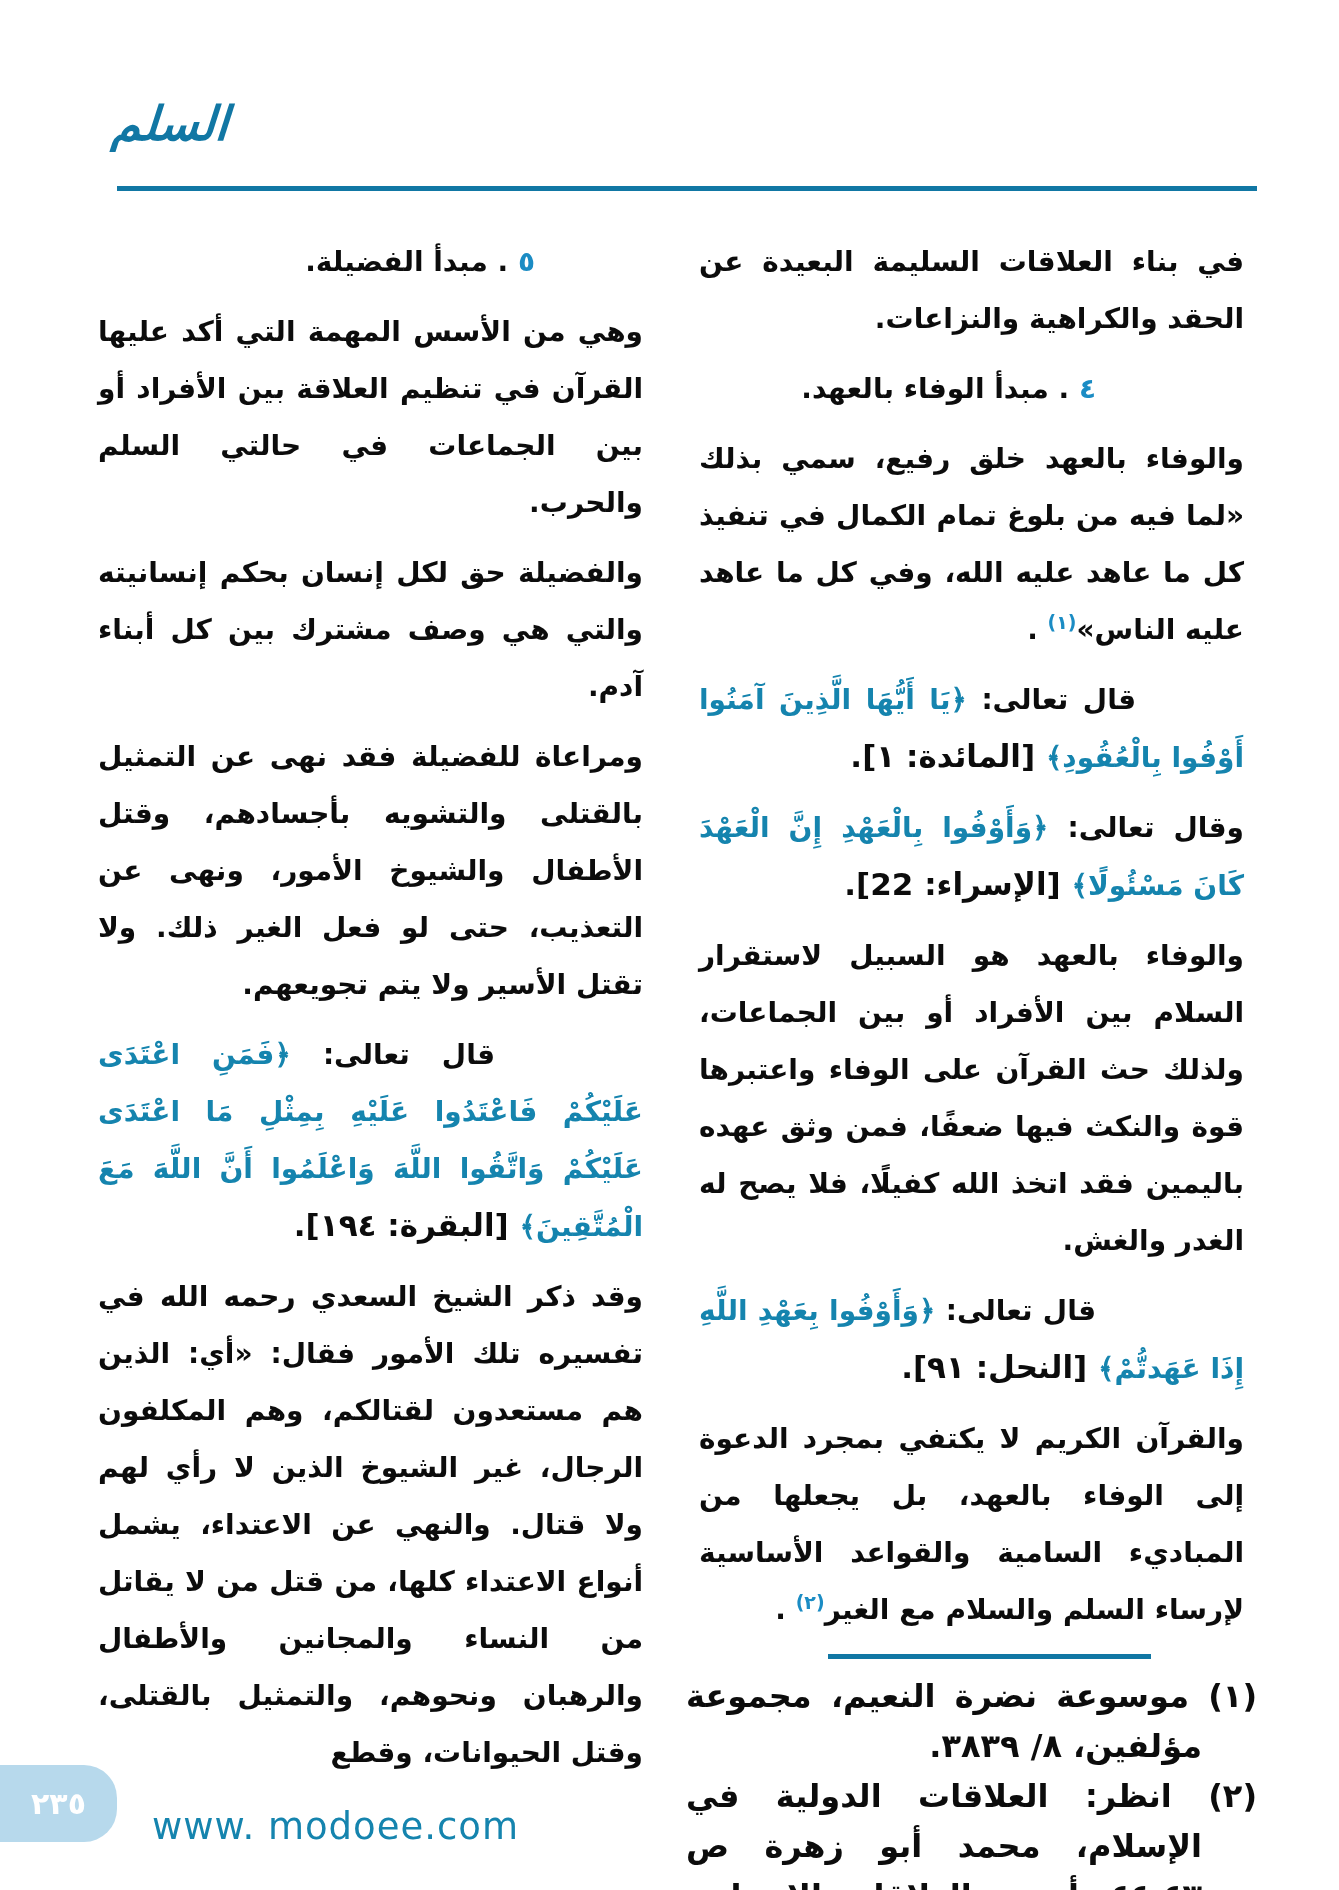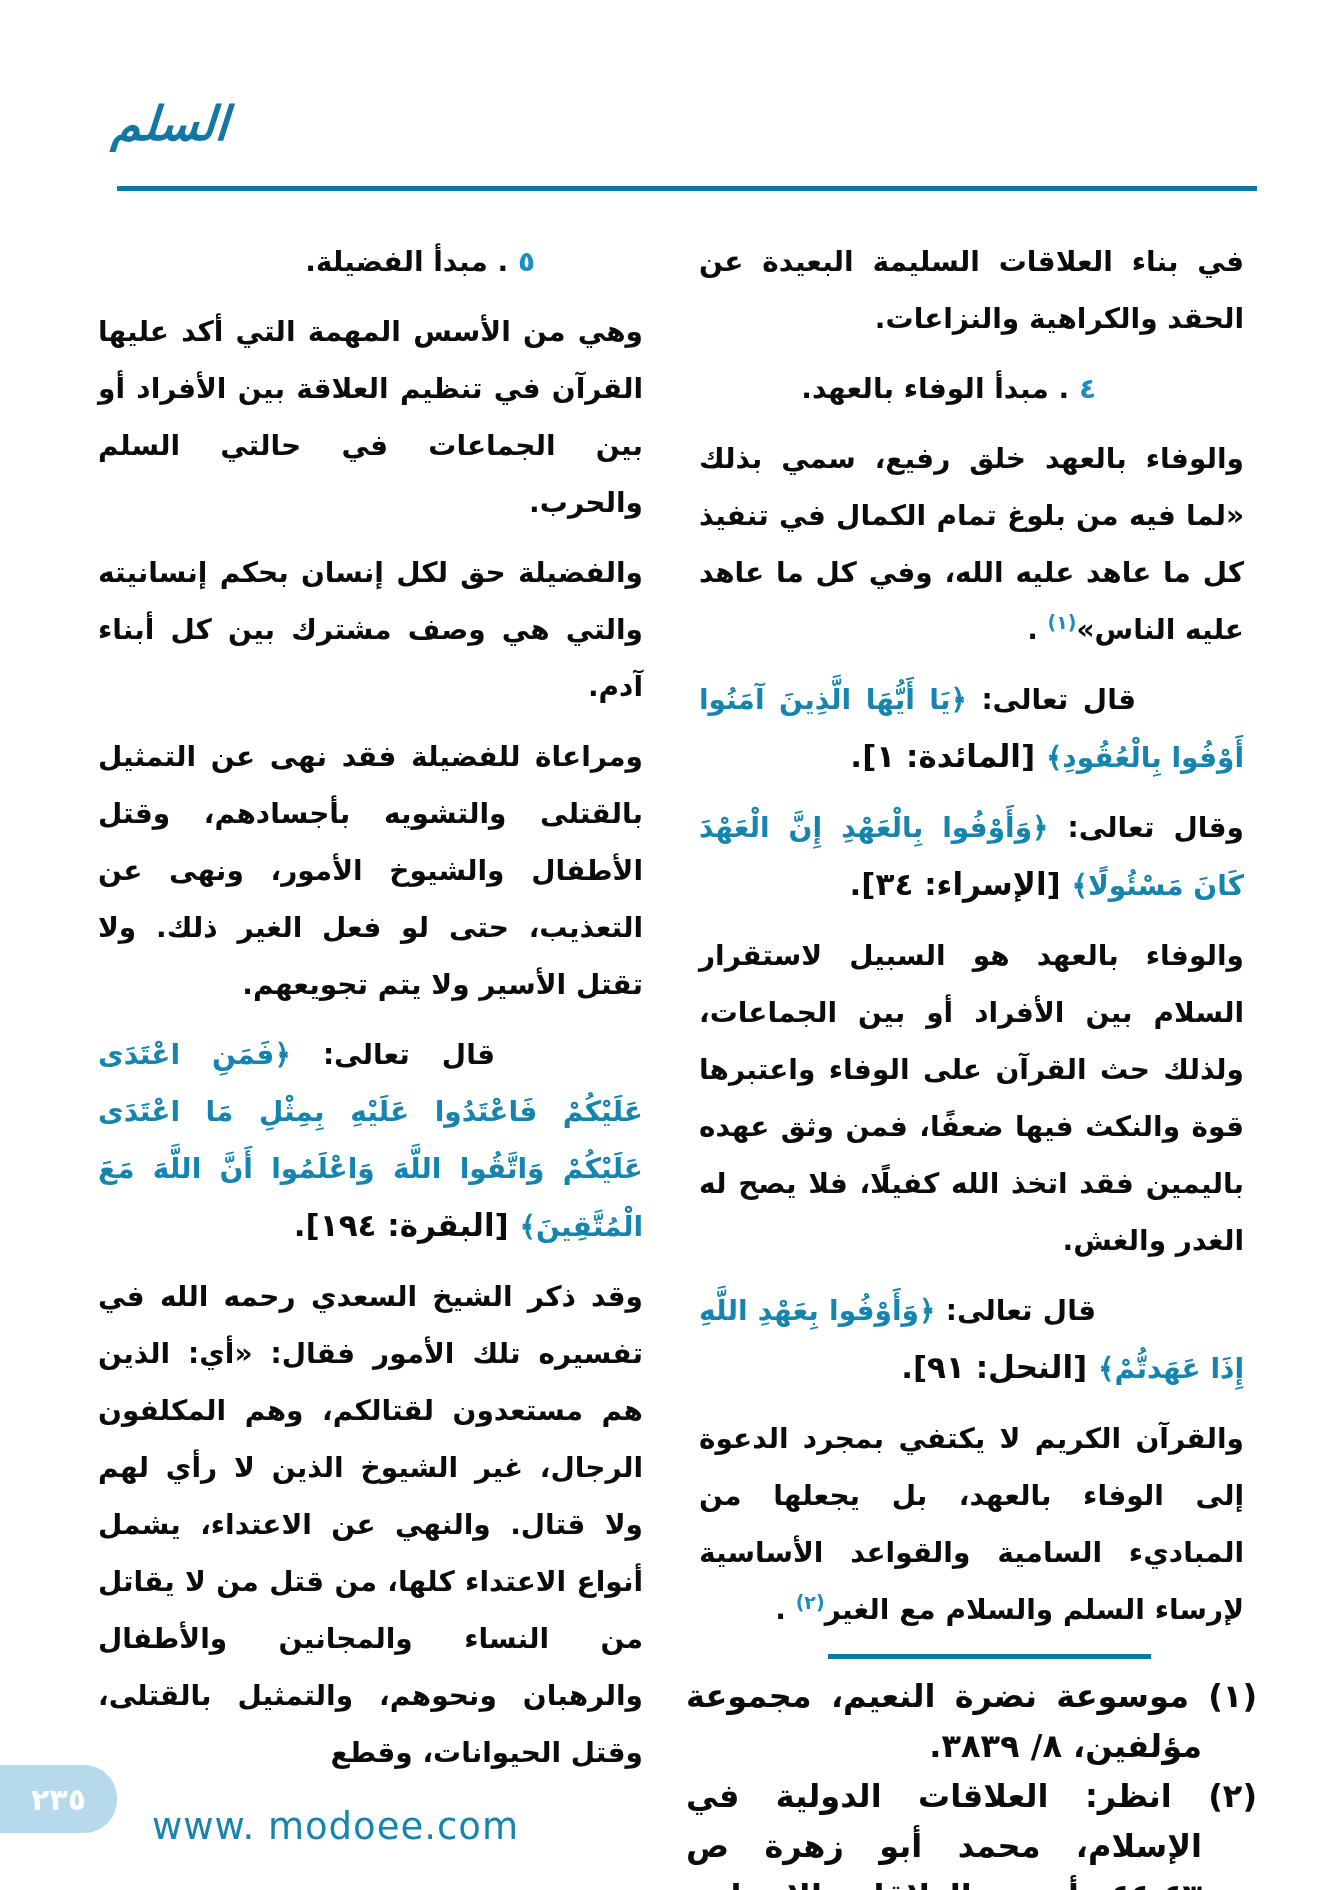--- a/index.html
+++ b/index.html
@@ -63,21 +63,21 @@
   .footnote{
     margin:0;
     font-size:32px;font-weight:bold;color:var(--ink);
     line-height:50px;
     text-align:justify;text-align-last:right;
     padding-right:55px;text-indent:-55px;
   }
   
   .page-pill{
     position:absolute;left:0;top:1765px;
-    width:117px;height:68px;
+    width:117px;height:77px;
     background:var(--pill-bg);
     border-radius:0 33px 33px 0;
     color:#ffffff;font-size:30px;font-weight:bold;
     display:flex;align-items:center;justify-content:center;
   }
   .website{
     position:absolute;left:152px;top:1776px;
     color:var(--accent-verse);
     font-size:37px;font-weight:normal;
     direction:ltr;letter-spacing:1px;
@@ -97,21 +97,21 @@
 
     <div class="col">
       <p class="body"><span>في بناء العلاقات السليمة البعيدة عن الحقد والكراهية والنزاعات.</span></p>
 
       <p class="body indent-lg"><span class="section-number">٤</span><span> . مبدأ الوفاء بالعهد.</span></p>
 
       <p class="body"><span>والوفاء بالعهد خلق رفيع، سمي بذلك «لما فيه من بلوغ تمام الكمال في تنفيذ كل ما عاهد عليه الله، وفي كل ما عاهد عليه الناس»</span><span class="fn-sup">(١)</span><span> .</span></p>
 
       <p class="body indent-md"><span>قال تعالى: </span><span class="verse">﴿يَا أَيُّهَا الَّذِينَ آمَنُوا أَوْفُوا بِالْعُقُودِ﴾</span><span class="verse-ref"> [المائدة: ١].</span></p>
 
-      <p class="body"><span>وقال تعالى: </span><span class="verse">﴿وَأَوْفُوا بِالْعَهْدِ إِنَّ الْعَهْدَ كَانَ مَسْئُولًا﴾</span><span class="verse-ref"> [الإسراء: ٣٤].</span></p>
+      <p class="body"><span>وقال تعالى: </span><span class="verse">﴿وَأَوْفُوا بِالْعَهْدِ إِنَّ الْعَهْدَ كَانَ مَسْئُولًا﴾</span><span class="verse-ref"> [الإسراء: 22].</span></p>
 
       <p class="body"><span>والوفاء بالعهد هو السبيل لاستقرار السلام بين الأفراد أو بين الجماعات، ولذلك حث القرآن على الوفاء واعتبرها قوة والنكث فيها ضعفًا، فمن وثق عهده باليمين فقد اتخذ الله كفيلًا، فلا يصح له الغدر والغش.</span></p>
 
       <p class="body indent-lg"><span>قال تعالى: </span><span class="verse">﴿وَأَوْفُوا بِعَهْدِ اللَّهِ إِذَا عَهَدتُّمْ﴾</span><span class="verse-ref"> [النحل: ٩١].</span></p>
 
       <p class="body"><span>والقرآن الكريم لا يكتفي بمجرد الدعوة إلى الوفاء بالعهد، بل يجعلها من المباديء السامية والقواعد الأساسية لإرساء السلم والسلام مع الغير</span><span class="fn-sup">(٢)</span><span> .</span></p>
 
       <div class="fn-block">
         <div class="fn-rule fn-rule-right"></div>
         <p class="footnote"><span>(١)</span><span> موسوعة نضرة النعيم، مجموعة مؤلفين، ٨/ ٣٨٣٩.</span></p>

